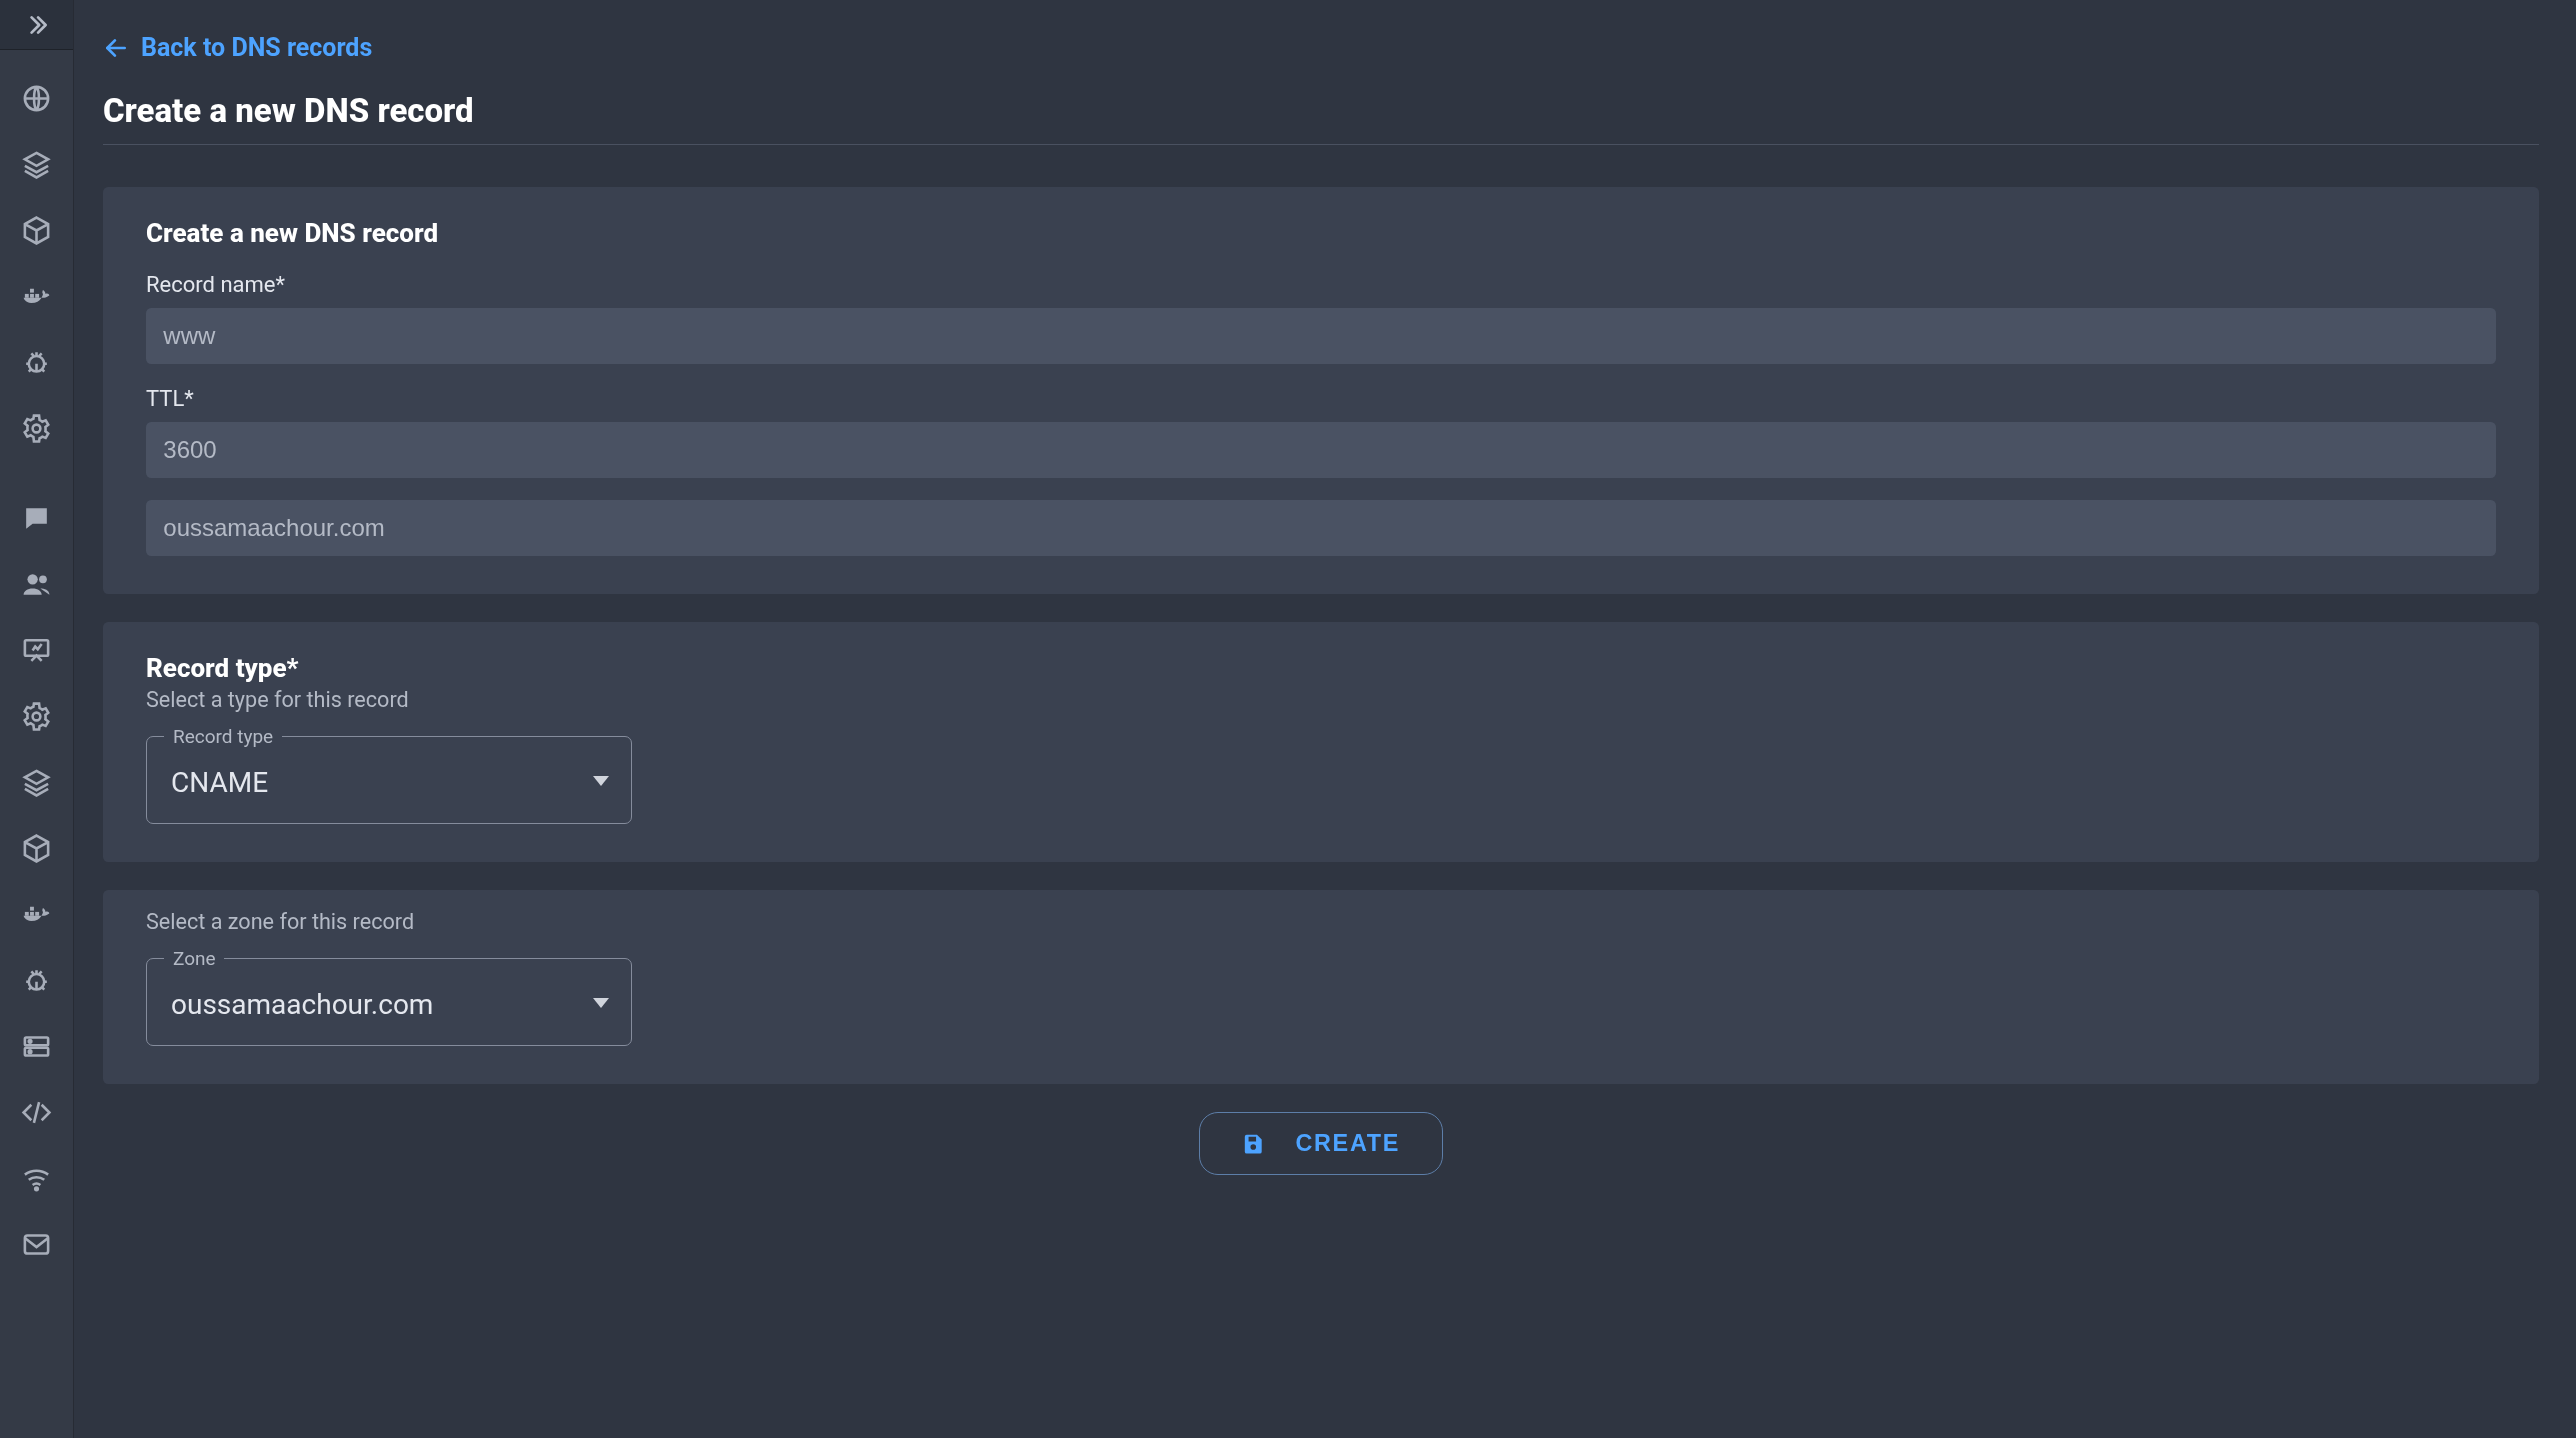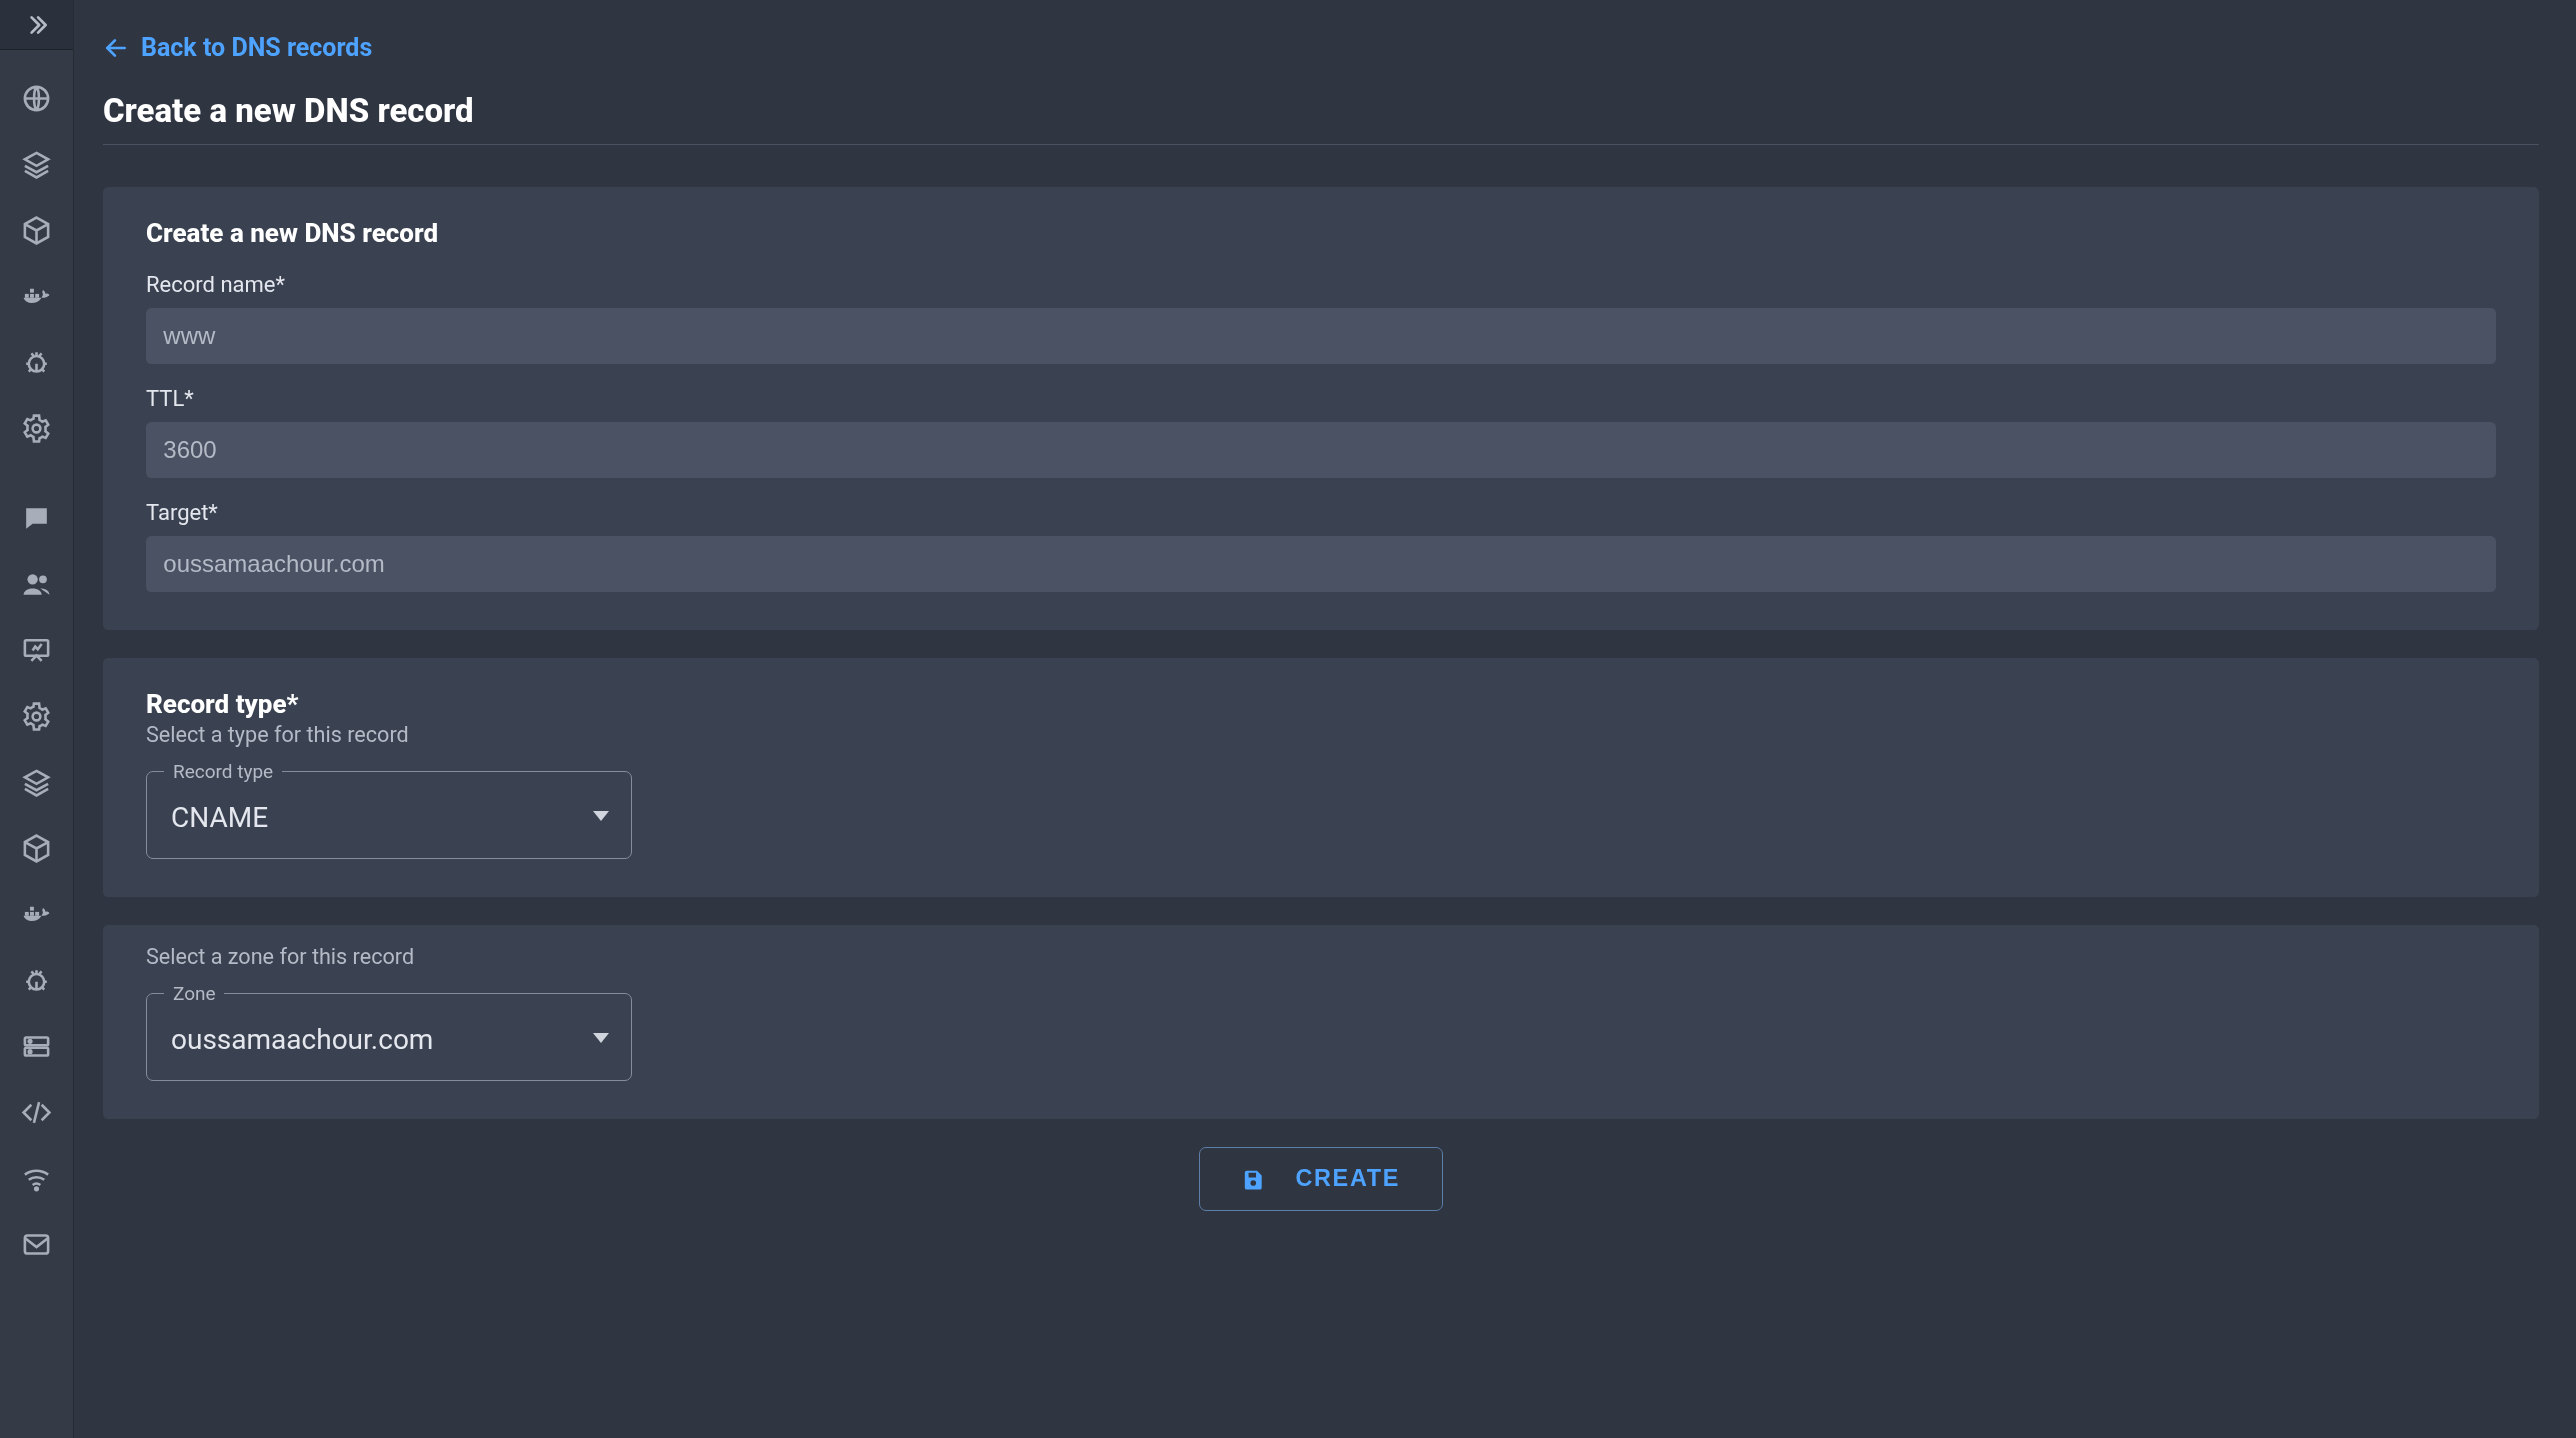--- a/index.html
+++ b/index.html
@@ -99,21 +99,21 @@
   }
   .outlined .value{font-size:28px;color:#e4e7ee;}
   .outlined .caret{
     position:absolute;right:22.5px;top:50%;transform:translateY(-40%);
     width:0;height:0;border-left:8.7px solid transparent;border-right:8.7px solid transparent;border-top:10.4px solid #d0d4dc;
   }
   
   .create-row{display:flex;justify-content:center;margin-top:12px;}
   .create-btn{
     display:inline-flex;align-items:center;gap:31px;
-    border:0.9px solid #5d7ea8;border-radius:7px;
+    border:0.9px solid #5d7ea8;border-radius:19px;
     padding:17.3px 42px;
     color:var(--accent);
     font-size:23.4px;font-weight:700;letter-spacing:1.7px;
     background:transparent;cursor:pointer;
   }
   .create-btn svg{width:22.5px;height:22.5px;}
 </style>
 </head>
 <body>
 
@@ -262,21 +262,20 @@
   
   <section class="card">
     <h2 class="card-title">Create a new DNS record</h2>
 
     <div class="field-label">Record name*</div>
     <input class="text-input" value="www" style="">
 
     <div class="field-label">TTL*</div>
     <input class="text-input" value="3600" style="">
 
-    <div class="field-label">Target*</div>
     <input class="text-input" style="margin-bottom: 0px;" value="oussamaachour.com">
   </section>
 
   
   <section class="card">
     <h2 class="card-title" style="margin-bottom:15.6px">Record type*</h2>
     <div class="sub-help">Select a type for this record</div>
 
     <div class="outlined">
       <span class="float-label">Record type</span>

